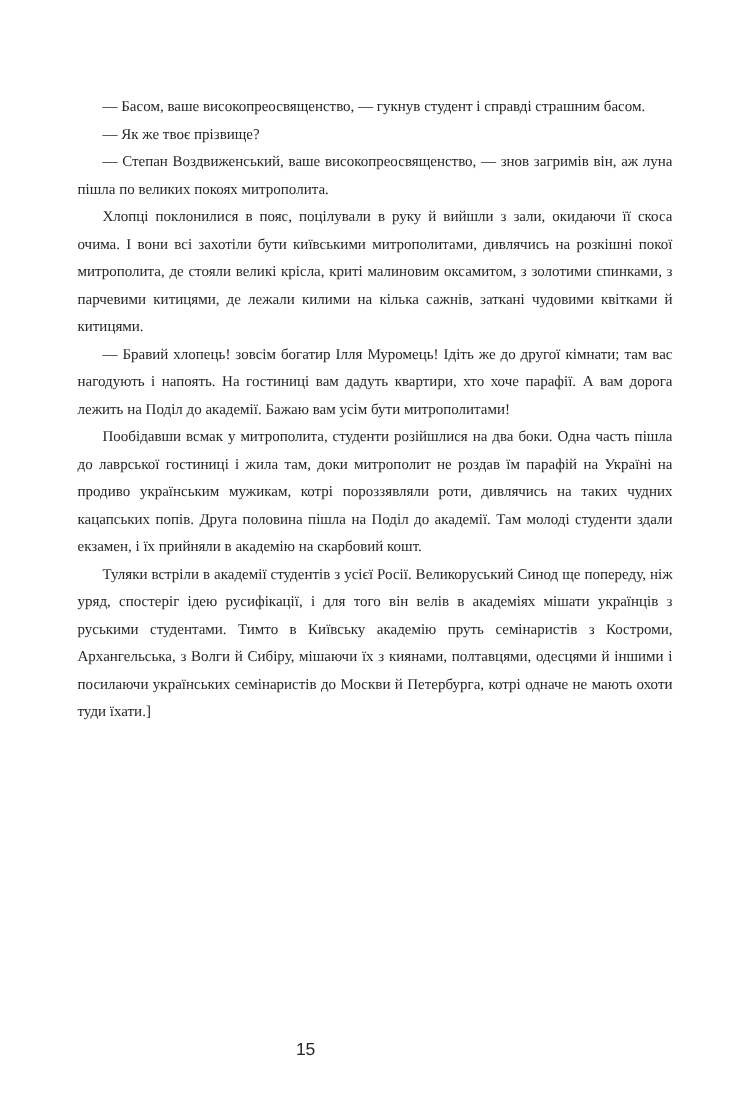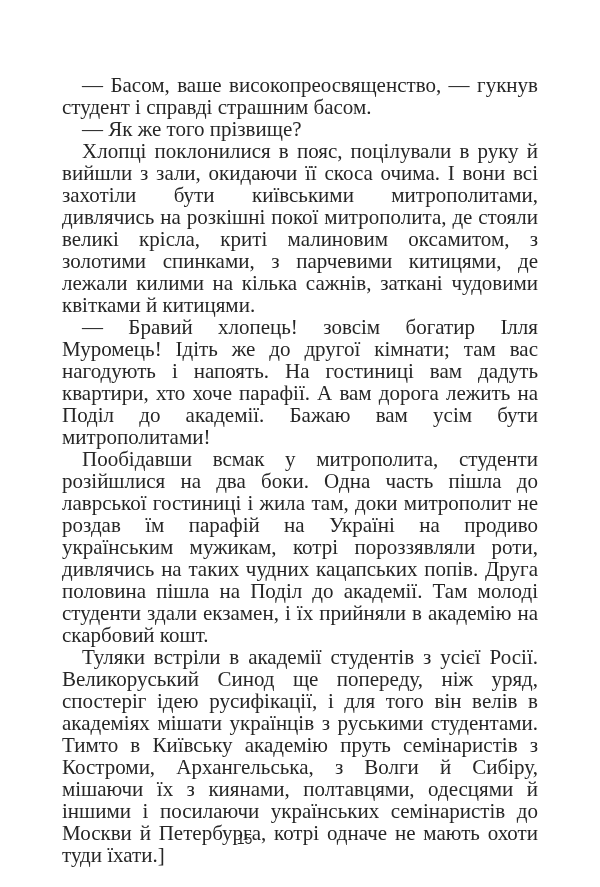--- a/index.html
+++ b/index.html
@@ -4,21 +4,21 @@
 <style>
   html, body { margin: 0; padding: 0; background: #ffffff; }
   body { width: 600px; height: 887px; position: relative; overflow: hidden; }
   .page {
     position: absolute; left: 0; top: 0; width: 600px; height: 887px;
     background: #ffffff;
   }
   .text-block {
     position: absolute; left: 62px; top: 74px; width: 476px;
     font-family: "Liberation Serif", "DejaVu Serif", serif;
-    font-size: 21px;
+    font-size: 12px;
     line-height: 22px;
     color: #262626;
     text-align: justify;
     hyphens: manual;
   }
   .text-block p {
     margin: 0;
     text-indent: 20px;
   }
   .page-number {
@@ -28,20 +28,21 @@
     font-size: 14px;
     color: #262626;
   }
 </style>
 </head>
 <body>
 
 <div class="page">
   <div class="text-block">
     <p>— Басом, ваше високопреосвященство, — гукнув студент і справді страшним басом.</p>
-    <p>— Як же того прізвище?</p>
+    <p>— Як же твоє прізвище?</p>
+    <p>— Степан Воздвиженський, ваше високопреосвященство, — знов загримів він, аж луна пішла по великих покоях митрополита.</p>
     <p>Хлопці поклонилися в пояс, поцілували в руку й вийшли з зали, окидаючи її скоса очима. І вони всі захотіли бути київськими митрополитами, дивлячись на розкішні покої митрополита, де стояли великі крісла, криті малиновим оксамитом, з золотими спинками, з парчевими китицями, де лежали килими на кілька сажнів, заткані чудовими квітками й китицями.</p>
     <p>— Бравий хлопець! зовсім богатир Ілля Муромець! Ідіть же до другої кімнати; там вас нагодують і напоять. На гостиниці вам дадуть квартири, хто хоче парафії. А вам дорога лежить на Поділ до академії. Бажаю вам усім бути митрополитами!</p>
     <p>Пообідавши всмак у митрополита, студенти розійшлися на два боки. Одна часть пішла до лаврської гостиниці і жила там, доки митрополит не роздав їм парафій на Україні на продиво українським мужикам, котрі пороззявляли роти, дивлячись на таких чудних кацапських попів. Друга половина пішла на Поділ до академії. Там молоді студенти здали екзамен, і їх прийняли в академію на скарбовий кошт.</p>
     <p>Туляки встріли в академії студентів з усієї Росії. Великоруський Синод ще попереду, ніж уряд, спостеріг ідею русифікації, і для того він велів в академіях мішати українців з руськими студентами. Тимто в Київську академію пруть семінаристів з Костроми, Архангельська, з Волги й Сибіру, мішаючи їх з киянами, полтавцями, одесцями й іншими і посилаючи українських семінаристів до Москви й Петербурга, котрі одначе не мають охоти туди їхати.]</p>
   </div>
   <div class="page-number">15</div>
 </div>
 
 </body></html>

